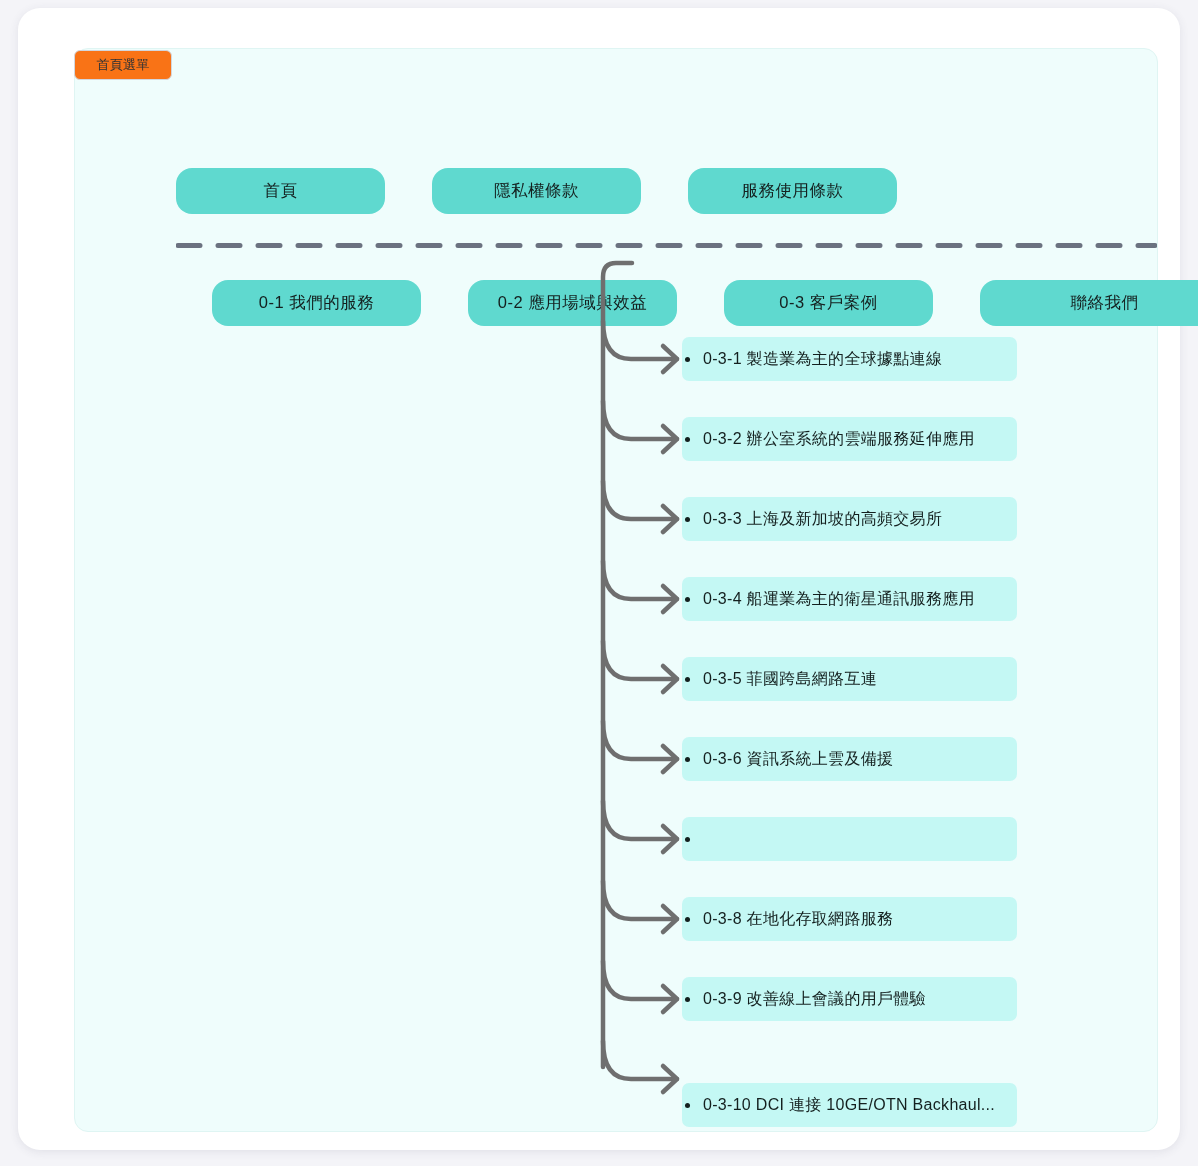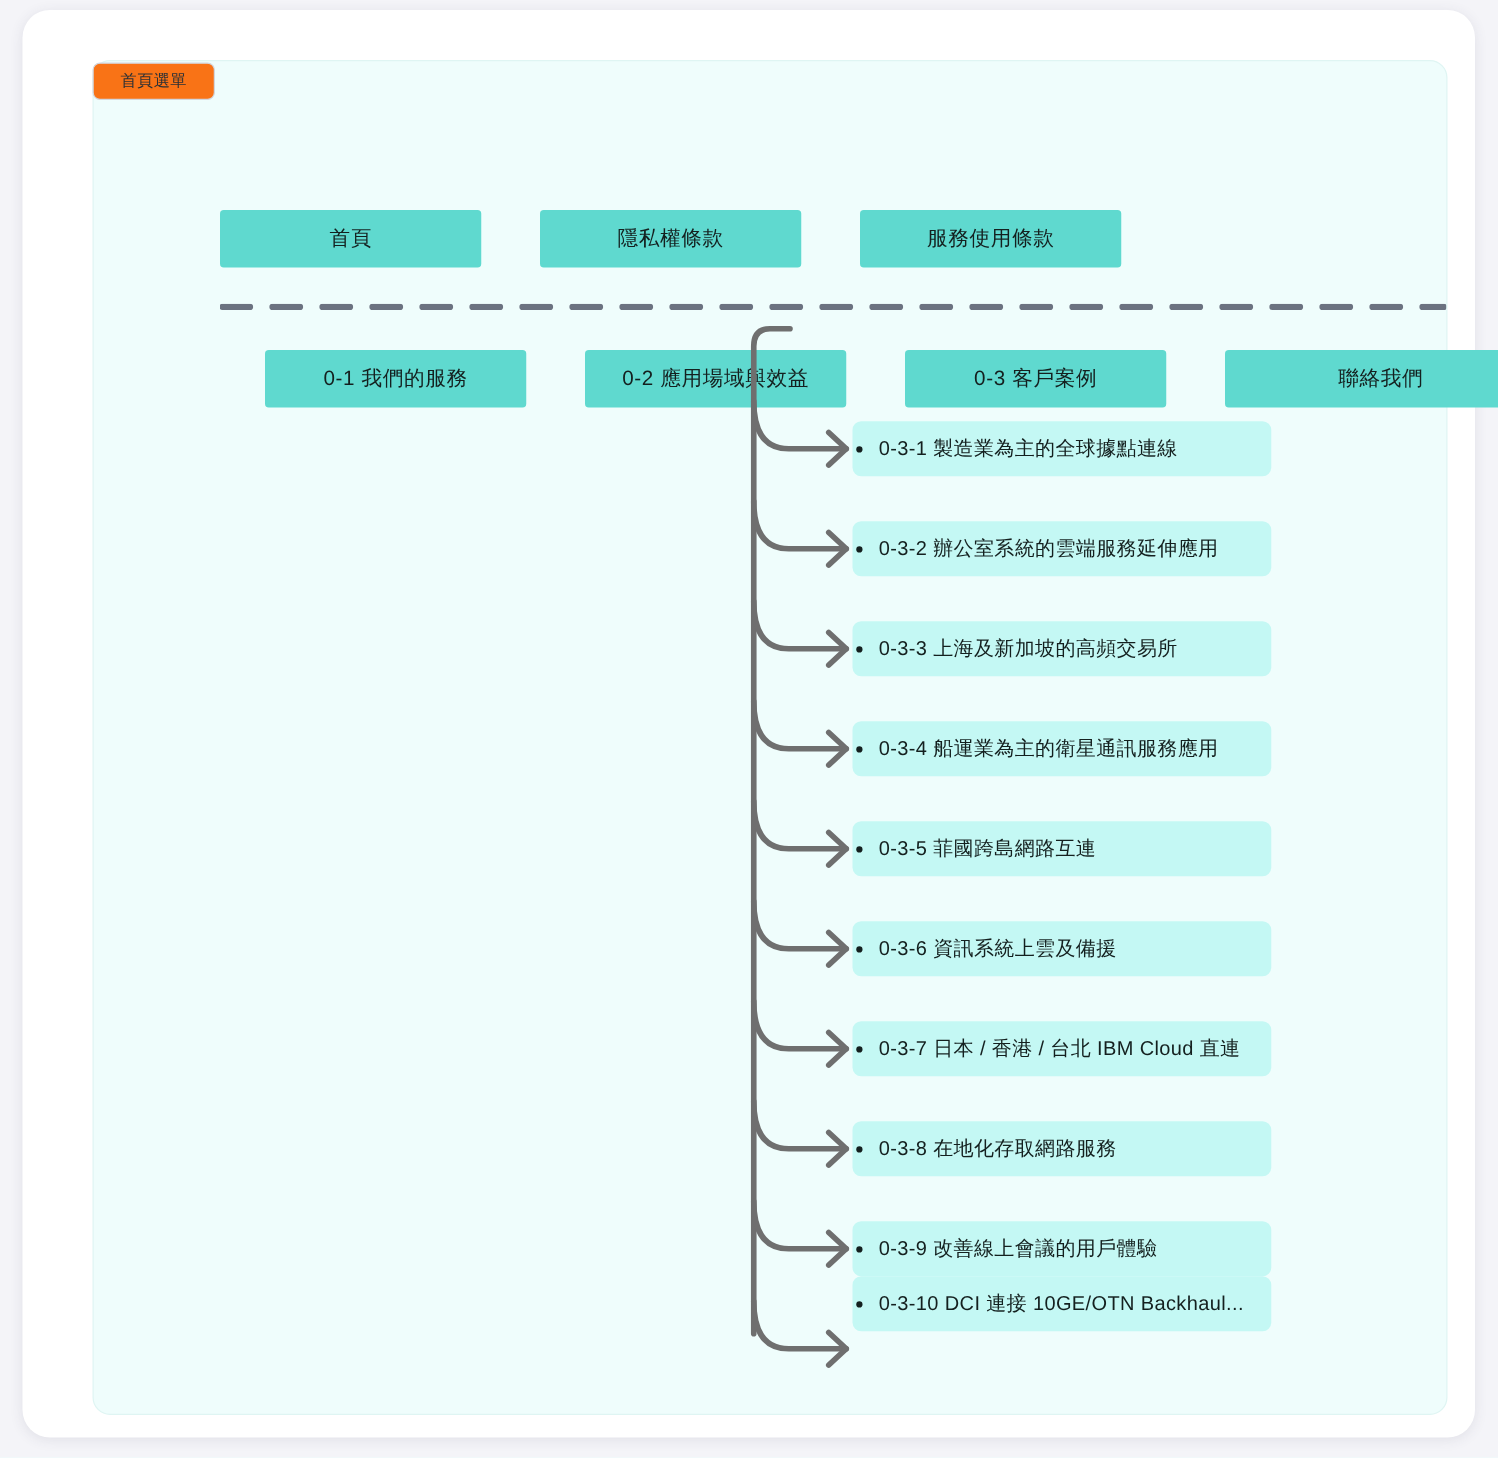--- a/index.html
+++ b/index.html
@@ -61,21 +61,21 @@
     white-space: nowrap;
     z-index: 6;
   }
 
   
   .nav-btn {
     position: absolute;
     height: 46px;
     background: #5fd9cf;
     border: none;
-    border-radius: 3px;
+    border-radius: 16px;
     color: #14201f;
     font-size: 16.5px;
     font-family: inherit;
     letter-spacing: .5px;
     display: flex;
     align-items: center;
     justify-content: center;
     box-sizing: border-box;
     padding: 0 8px;
     white-space: nowrap;
@@ -217,31 +217,30 @@
     <div class="leaf-chip" style="top:608px">
       <span class="leaf-bullet"></span>
       <span class="leaf-label">0-3-5 菲國跨島網路互連</span>
     </div>
     <div class="leaf-chip" style="top:688px">
       <span class="leaf-bullet"></span>
       <span class="leaf-label">0-3-6 資訊系統上雲及備援</span>
     </div>
     <div class="leaf-chip" style="top:768px">
       <span class="leaf-bullet"></span>
-      <span class="leaf-label">0-3-7 日本 / 香港 / 台北 IBM Cloud 直連</span>
     </div>
     <div class="leaf-chip" style="top:848px">
       <span class="leaf-bullet"></span>
       <span class="leaf-label">0-3-8 在地化存取網路服務</span>
     </div>
     <div class="leaf-chip" style="top:928px">
       <span class="leaf-bullet"></span>
       <span class="leaf-label">0-3-9 改善線上會議的用戶體驗</span>
     </div>
-    <div class="leaf-chip" style="top:972px">
+    <div class="leaf-chip" style="top:1034px">
       <span class="leaf-bullet"></span>
       <span class="leaf-label">0-3-10 DCI 連接 10GE/OTN Backhaul...</span>
     </div>
 
   </div>
 
   <div id="panel-tab">首頁選單</div>
 
 </div>
 

